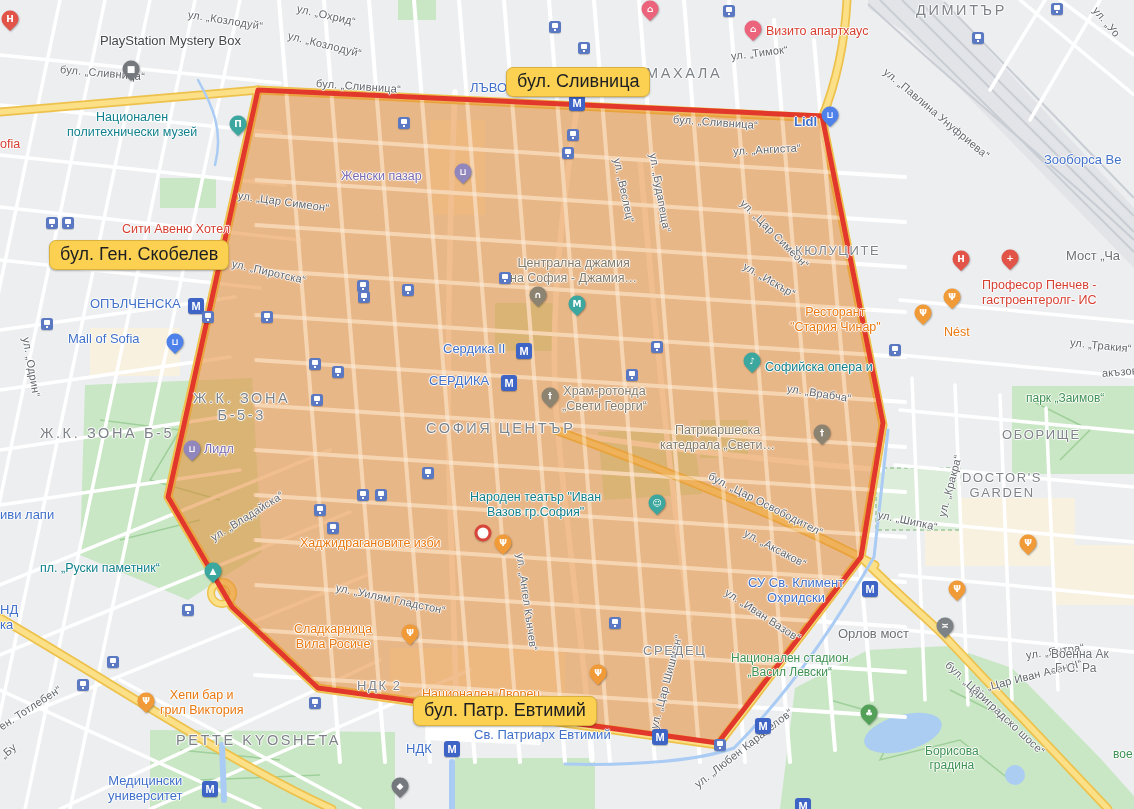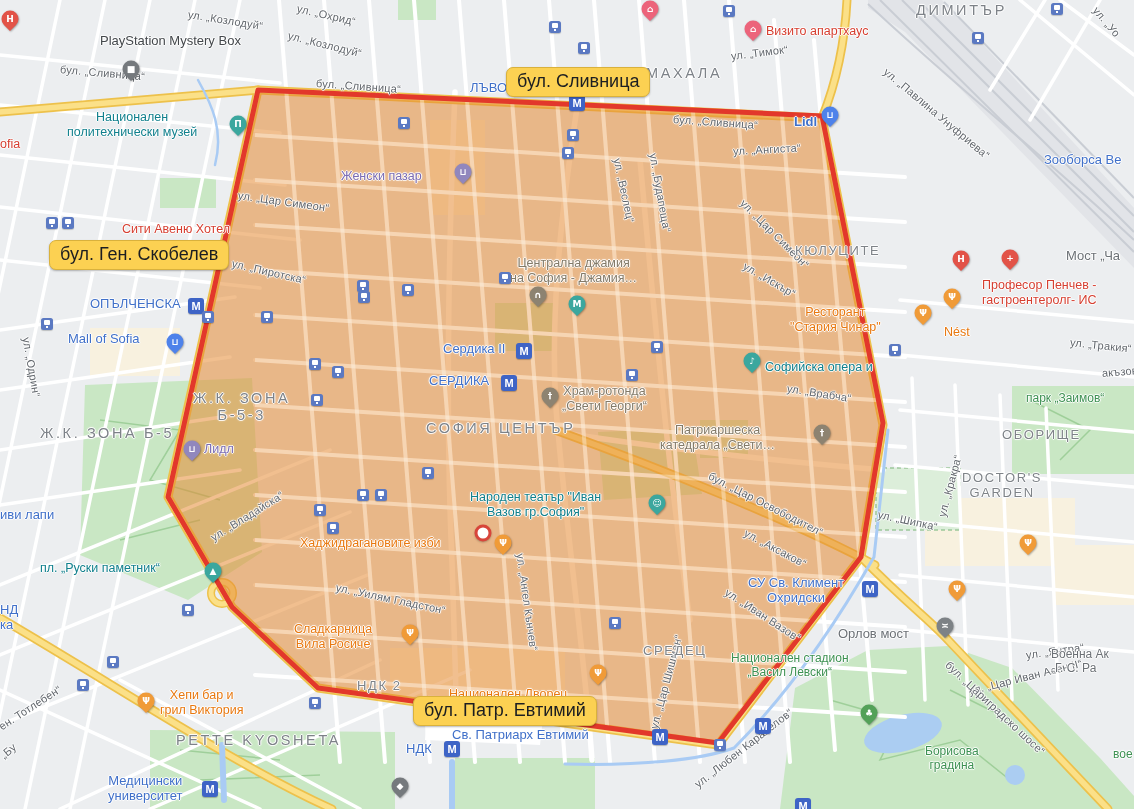--- a/index.html
+++ b/index.html
@@ -268,33 +268,33 @@
       <div class="lbl blue" style="left: 429px; top: 373px;">СЕРДИКА</div>
       <div class="lbl blue" style="left: 68px; top: 331px;">Mall of Sofia</div>
       <div class="lbl blue ctr" style="left: 748px; top: 575px;">СУ Св. Климент
 Охридски</div>
       <div class="lbl blue ctr" style="left: 108px; top: 773px;">Медицински
 университет</div>
       <div class="lbl blue" style="left: 406px; top: 741px;">НДК</div>
       <div class="lbl blue" style="left: 0px; top: 507px;">иви лапи</div>
       <div class="lbl blue" style="left: 0px; top: 602px;">НД</div>
       <div class="lbl blue" style="left: 0px; top: 617px;">ка</div>
-      <div class="lbl blue" style="left: 452px; top: 727px;">Св. Патриарх Евтимий</div>
+      <div class="lbl blue" style="left: 474px; top: 727px;">Св. Патриарх Евтимий</div>
       <div class="lbl blue" style="left: 794px; top: 114px; font-weight: bold;">Lidl</div>
       <div class="lbl purple" style="left: 341px; top: 169px;">Женски пазар</div>
       <div class="lbl purple" style="left: 204px; top: 442px;">Лидл</div>
       <div class="lbl orange ctr" style="left: 790px; top: 305px;">Ресторант
 "Стария Чинар"</div>
       <div class="lbl orange" style="left: 944px; top: 325px;">Nést</div>
       <div class="lbl orange" style="left: 300px; top: 536px;">Хаджидрагановите изби</div>
       <div class="lbl orange ctr" style="left: 294px; top: 622px;">Сладкарница
 Вила Росиче</div>
       <div class="lbl orange ctr" style="left: 160px; top: 688px;">Хепи бар и
 грил Виктория</div>
-      <div class="lbl orange" style="left: 422px; top: 687px; margin-left: 27px;">Национален Дворец</div>
+      <div class="lbl orange" style="left: 422px; top: 687px;">Национален Дворец</div>
       <div class="lbl red" style="left: 122px; top: 222px;">Сити Авеню Хотел</div>
       <div class="lbl red" style="left: 766px; top: 24px;">Визито апартхаус</div>
       <div class="lbl red" style="left: 982px; top: 278px;">Професор Пенчев -
 гастроентеролг- ИС</div>
       <div class="lbl red" style="left: 0px; top: 137px;">ofia</div>
       <div class="lbl green" style="left: 1026px; top: 391px;">парк „Заимов“</div>
       <div class="lbl green ctr" style="left: 731px; top: 639px; margin-top: 12px;">Национален стадион
 „Васил Левски“</div>
       <div class="lbl green ctr" style="left: 925px; top: 744px;">Борисова
 градина</div>

